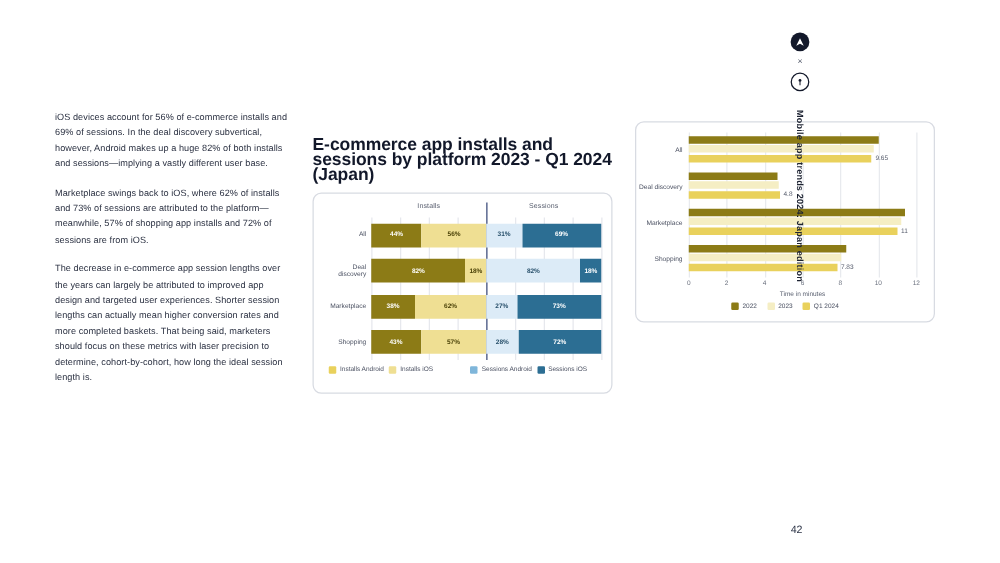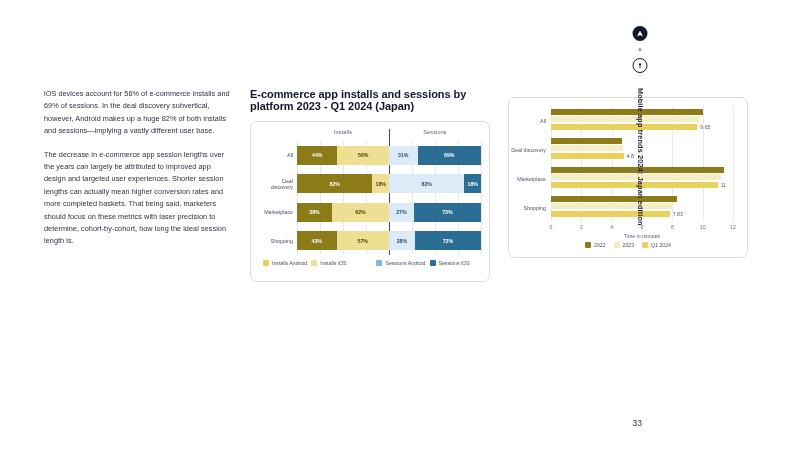--- a/index.html
+++ b/index.html
@@ -27,22 +27,22 @@
                 color:#1d2332; font-weight:600; white-space:nowrap; }
   .page-num { position:absolute; right:22px; bottom:22px; font-size:8.5px; color:#2c3346; }
 
   
   .copy { position:absolute; left:44px; top:88px; width:186px; }
   .copy p { font-size:7.3px; line-height:12.4px; color:#2b3142; margin-bottom:11px;
             letter-spacing:.05px; }
   .copy p:last-child { margin-bottom:0; }
 
   
-  .card-title { font-size:11px; font-weight:700; line-height:12px; color:#12182a;
-                letter-spacing:-.05px; }
+  .card-title { font-size:14px; font-weight:700; line-height:12px; color:#12182a;
+                letter-spacing:-.05px;margin-top:21px; }
   .card { border:1px solid #d8dbe2; border-radius:7px; background:#fff; position:relative; }
 
   
   .chart1-wrap { position:absolute; left:250px; top:88px; width:240px; }
   .c1 { margin-top:9px; height:161px; padding:7px 8px 6px 8px; }
   .c1-heads { display:flex; height:11px; font-size:5.6px; color:#5a6070; }
   .c1-heads .lbl-pad { width:38px; flex:0 0 38px; }
   .c1-heads .h { flex:1; text-align:center; letter-spacing:.1px; }
   .c1-plot { position:relative; height:114px; margin-top:1px; }
   .c1-grid { position:absolute; left:38px; right:0; top:0; bottom:0; }
@@ -91,20 +91,21 @@
   .c2-legend { display:flex; justify-content:center; align-items:center; gap:8px;
                margin-top:3px; font-size:5.2px; color:#4b5162; }
 </style>
 </head>
 <body>
 
 <div class="slide">
 
   <div class="copy">
     <p>iOS devices account for 56% of e-commerce installs and 69% of sessions. In the deal discovery subvertical, however, Android makes up a huge 82% of both installs and sessions—implying a vastly different user base.</p>
+    <p>Marketplace swings back to iOS, where 62% of installs and 73% of sessions are attributed to the platform—meanwhile, 57% of shopping app installs and 72% of sessions are from iOS.</p>
     <p>The decrease in e-commerce app session lengths over the years can largely be attributed to improved app design and targeted user experiences. Shorter session lengths can actually mean higher conversion rates and more completed baskets. That being said, marketers should focus on these metrics with laser precision to determine, cohort-by-cohort, how long the ideal session length is.</p>
   </div>
 
   <div class="chart1-wrap">
     <div class="card-title">E-commerce app installs and sessions by platform 2023 - Q1 2024 (Japan)</div>
     <div class="card c1">
 
       <div class="c1-heads">
         <div class="lbl-pad"></div>
         <div class="h">Installs</div>
@@ -317,16 +318,16 @@
       </div>
       <div class="brand-x">×</div>
       <div class="logo-ring">
         <svg width="9" height="9" viewBox="0 0 24 24">
           <circle cx="12" cy="9" r="3" fill="#12182a"></circle>
           <path d="M12 12 L12 19" stroke="#12182a" stroke-width="2.2" fill="none"></path>
         </svg>
       </div>
     </div>
     <div class="rail-title">Mobile app trends 2024: Japan edition</div>
-    <div class="page-num">33</div>
+    <div class="page-num">42</div>
   </div>
 
 </div>
 
 </body></html>

